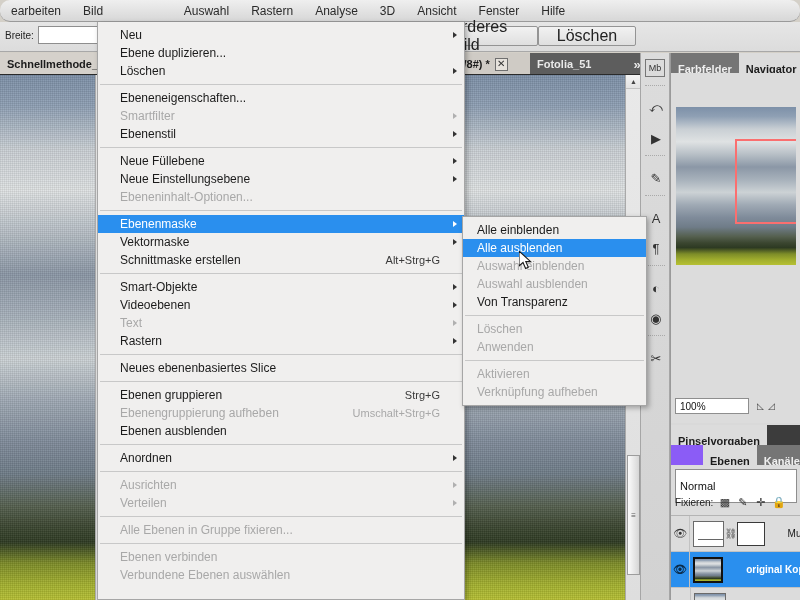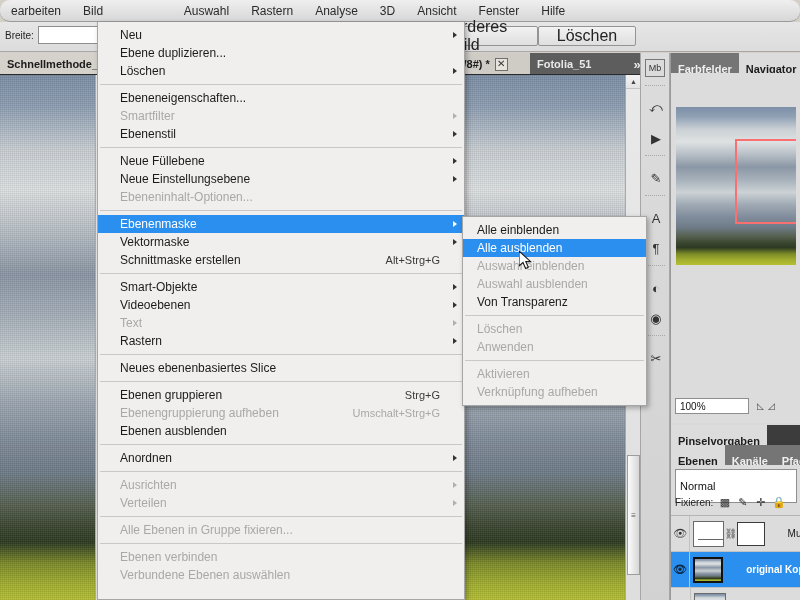--- a/index.html
+++ b/index.html
@@ -258,21 +258,21 @@
     margin-left: 8px; display: flex; align-items: center; gap: 4px;
     font-size: 9px; color: #444;
   }
 
   #panel-tab-pinsel {
     position: absolute; top: 372px; left: 0; width: 130px; height: 20px;
     background: #3c3c3c; display: flex;
   }
   #panel-tabs-layers {
     position: absolute; top: 392px; left: 0; width: 130px; height: 20px;
-    background: #f0abfc; display: flex;
+    background: #8b5cf6; display: flex; padding-left: 32px;
   }
   #layers-body {
     position: absolute; top: 412px; left: 0; width: 130px; height: 188px;
     background: #dcdcdc;
   }
   #blend-row {
     position: absolute; top: 4px; left: 4px; width: 122px; height: 18px;
   }
   #blend-select {
     width: 122px; height: 34px; background: #fff; border: 1px solid #8e8e8e;

